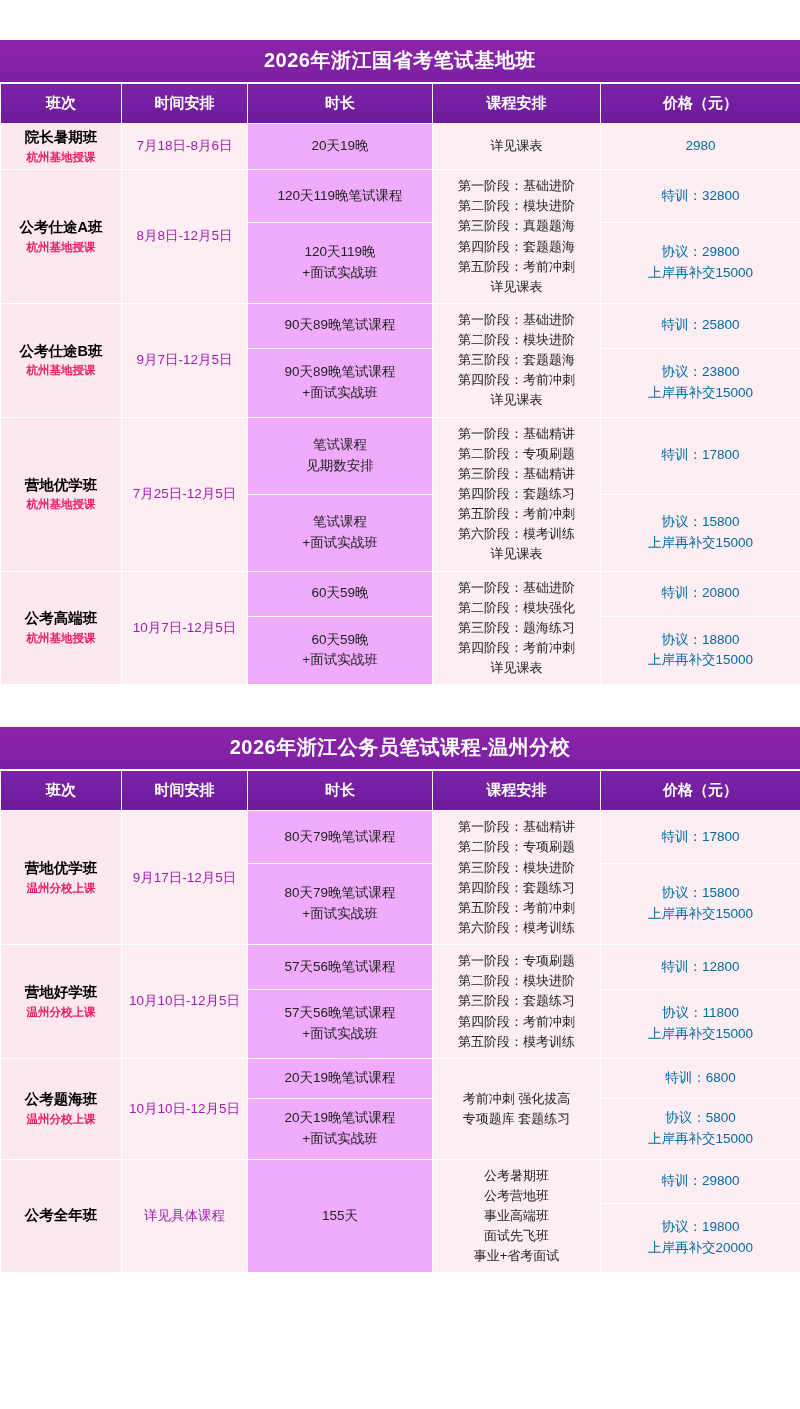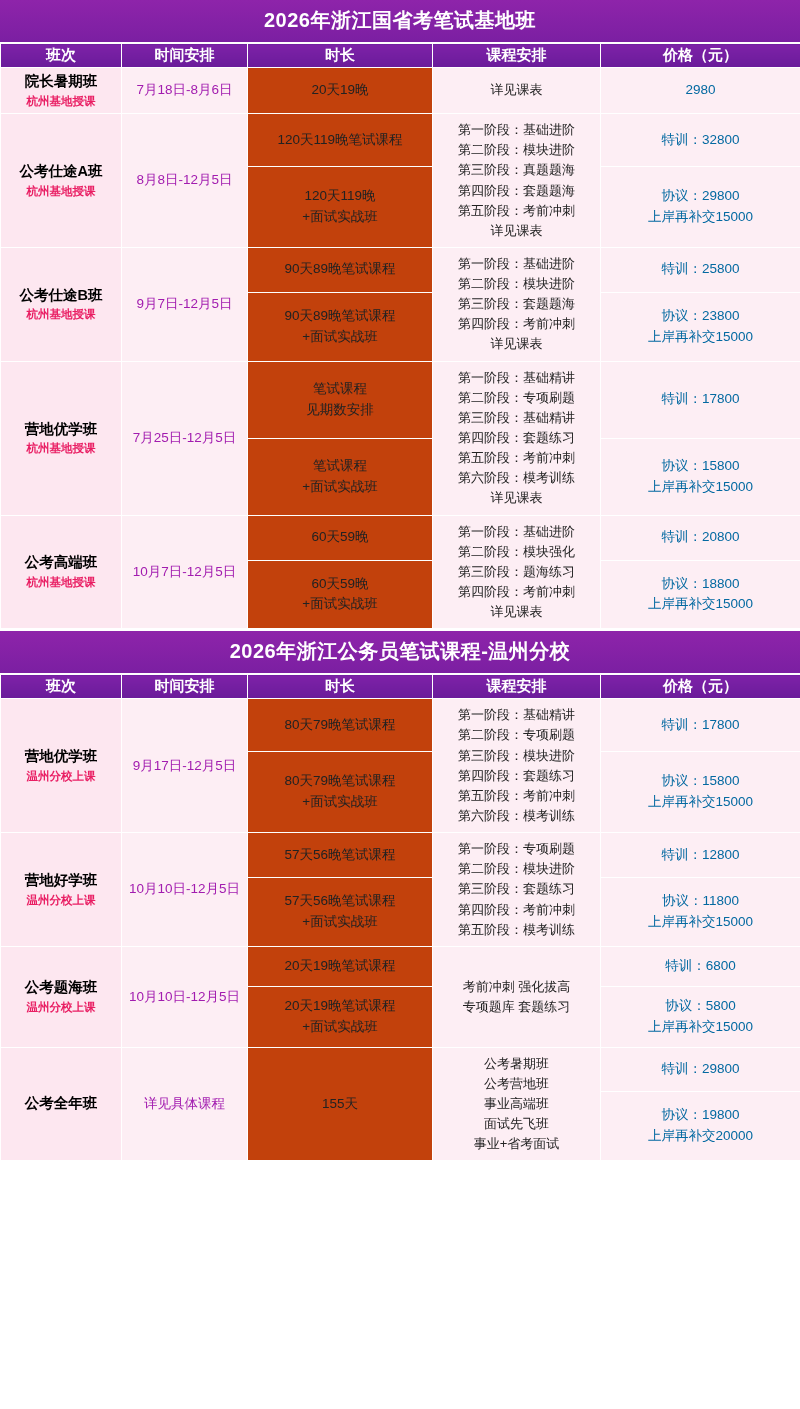--- a/index.html
+++ b/index.html
@@ -18,41 +18,42 @@
   .banner {
     background: #7b1fa2;
     background: linear-gradient(#8e24aa, #7b1fa2);
     color: #ffffff;
     font-size: 20px;
     font-weight: bold;
     text-align: center;
     padding: 7px 0 8px 0;
     letter-spacing: 0.5px;
     border-bottom: 1px solid #ffffff;
+    margin-top: 40px;
   }
   .banner.second { border-top: 2px solid #ffffff; }
 
   
   table.sched {
     width: 100%;
     border-collapse: collapse;
     table-layout: fixed;
   }
   table.sched th, table.sched td {
     border: 1px solid #ffffff;
     text-align: center;
     vertical-align: middle;
   }
   table.sched th {
     background: #6a1b9a;
     background: linear-gradient(#7e22a8, #6a1b9a);
     color: #ffffff;
     font-size: 15px;
     font-weight: bold;
-    height: 24px;
+    height: 40px;
   }
   
   col.c1 { width: 121px; }
   col.c2 { width: 126px; }
   col.c3 { width: 185px; }
   col.c4 { width: 168px; }
   col.c5 { width: 200px; }
 
   td.cls {
     background: #fde7f0;
@@ -73,21 +74,21 @@
     margin-top: 2px;
   }
   td.plain {
     background: #fdeef4;
     color: #a21caf;
     font-size: 13.5px;
     padding: 6px 4px;
     line-height: 1.5;
   }
   td.dur {
-    background: #c2410c;
+    background: #f0abfc;
     color: #222222;
     font-size: 13.5px;
     padding: 9px 4px;
     line-height: 1.55;
   }
   td.stage {
     background: #fdeef4;
     color: #222222;
     font-size: 13px;
     padding: 6px 4px;

